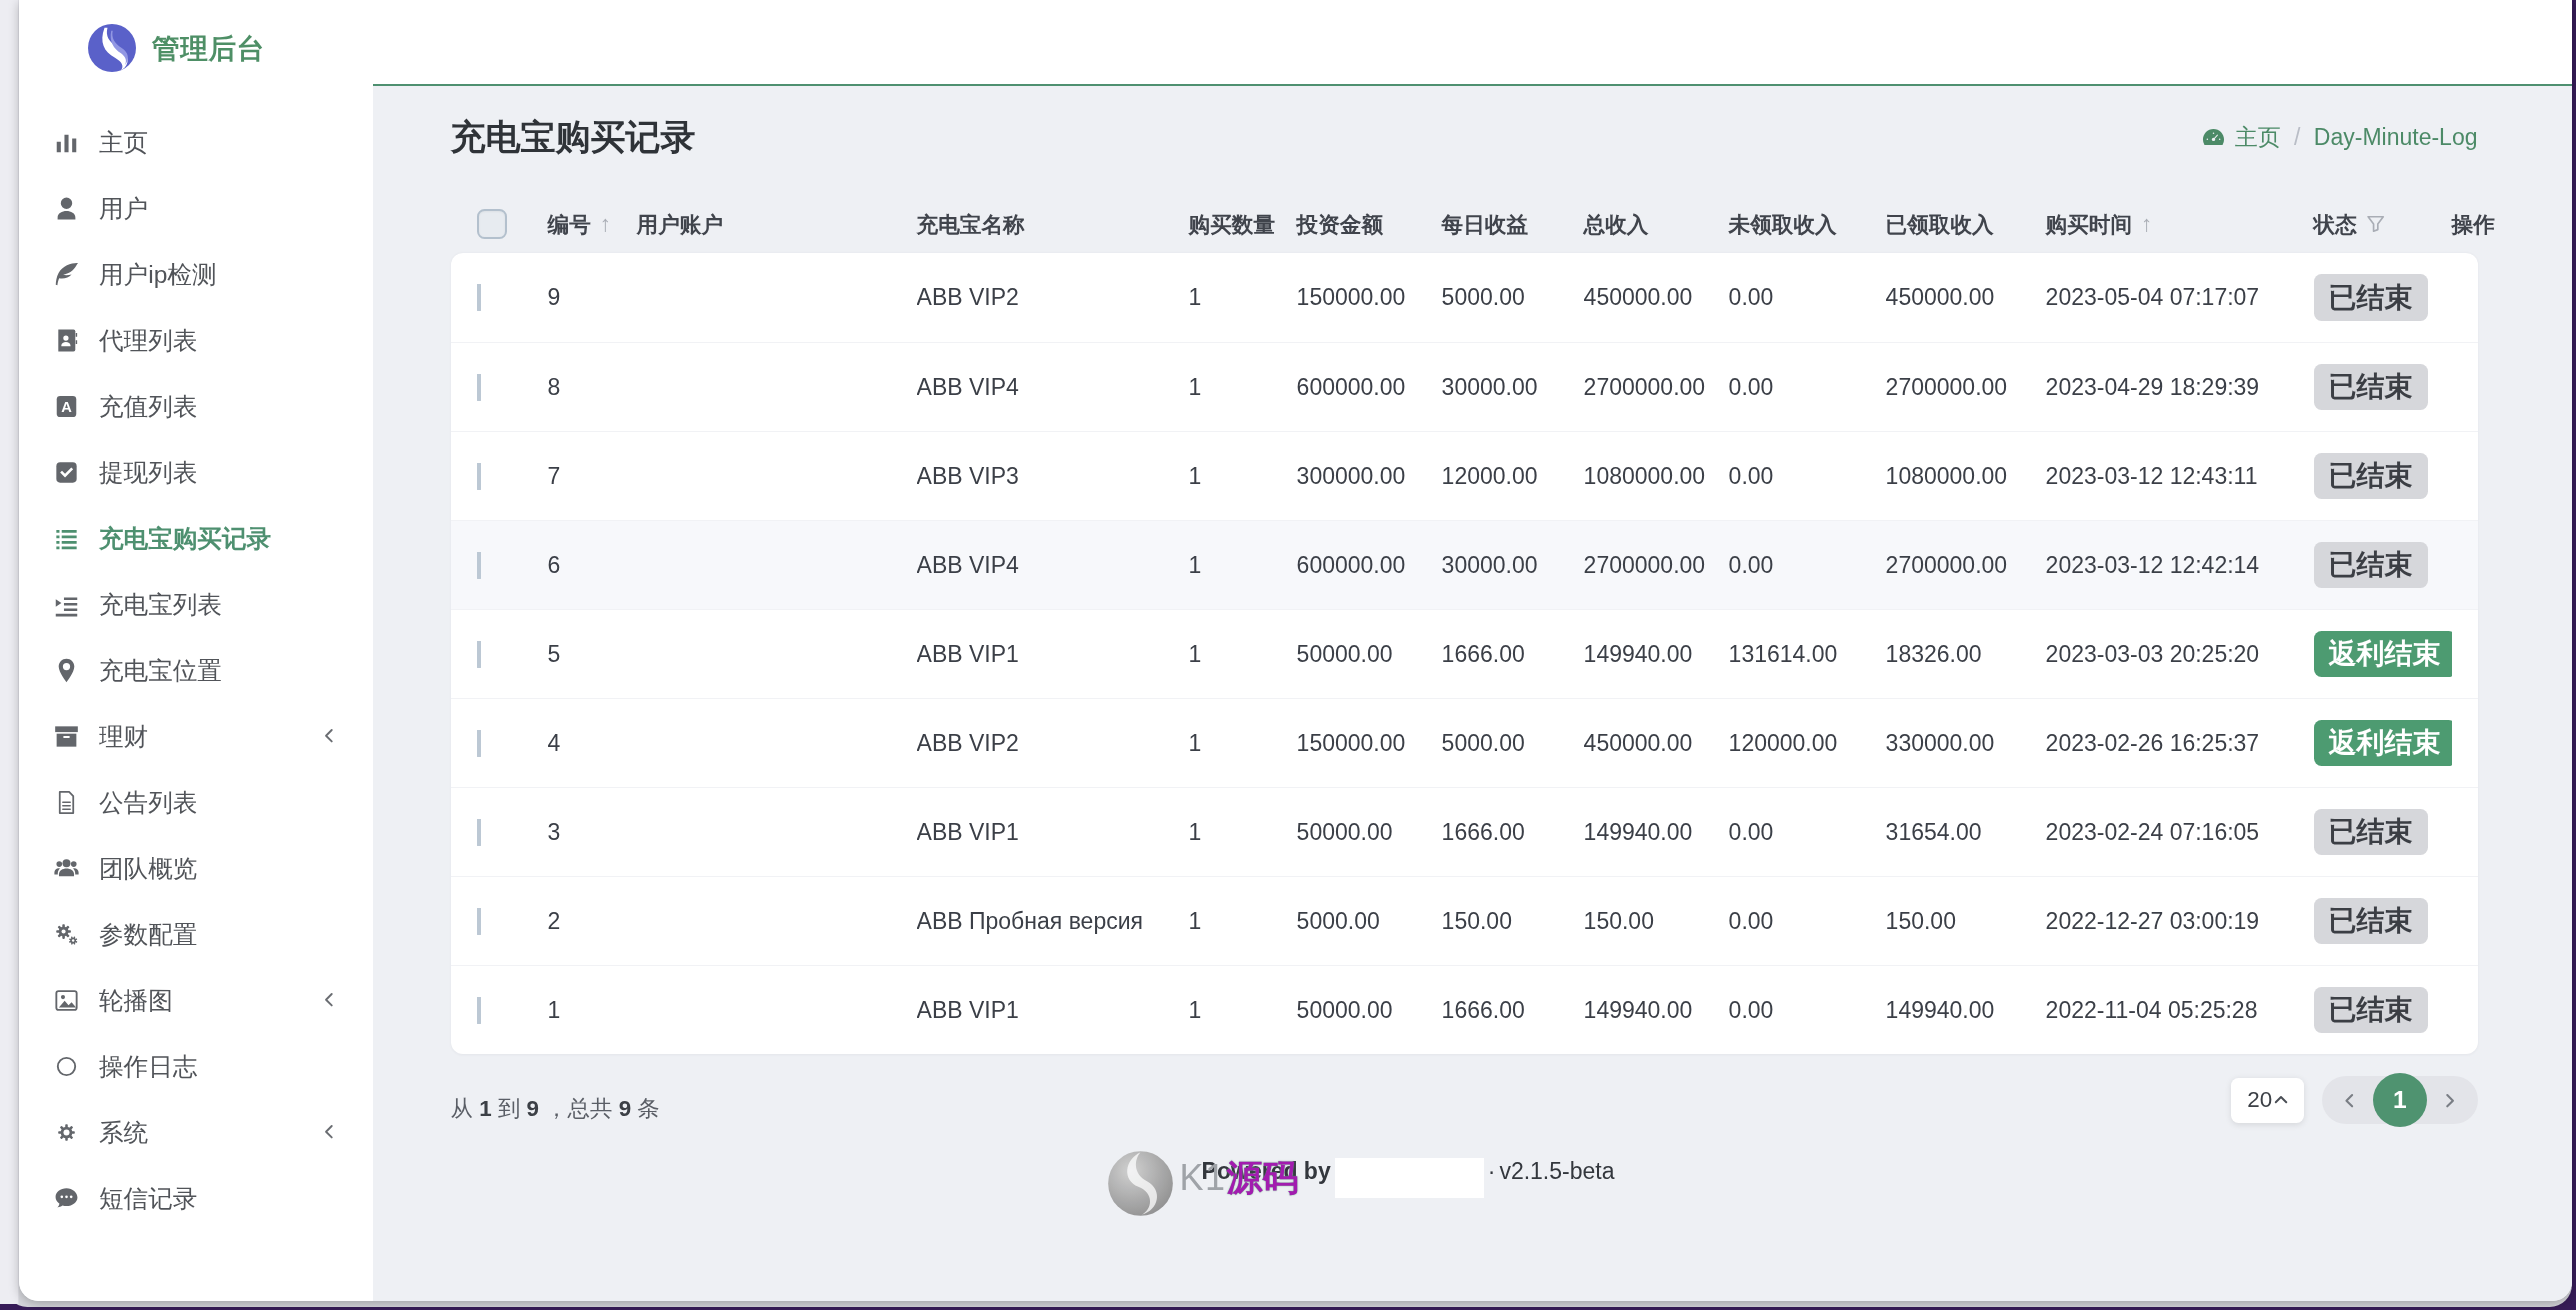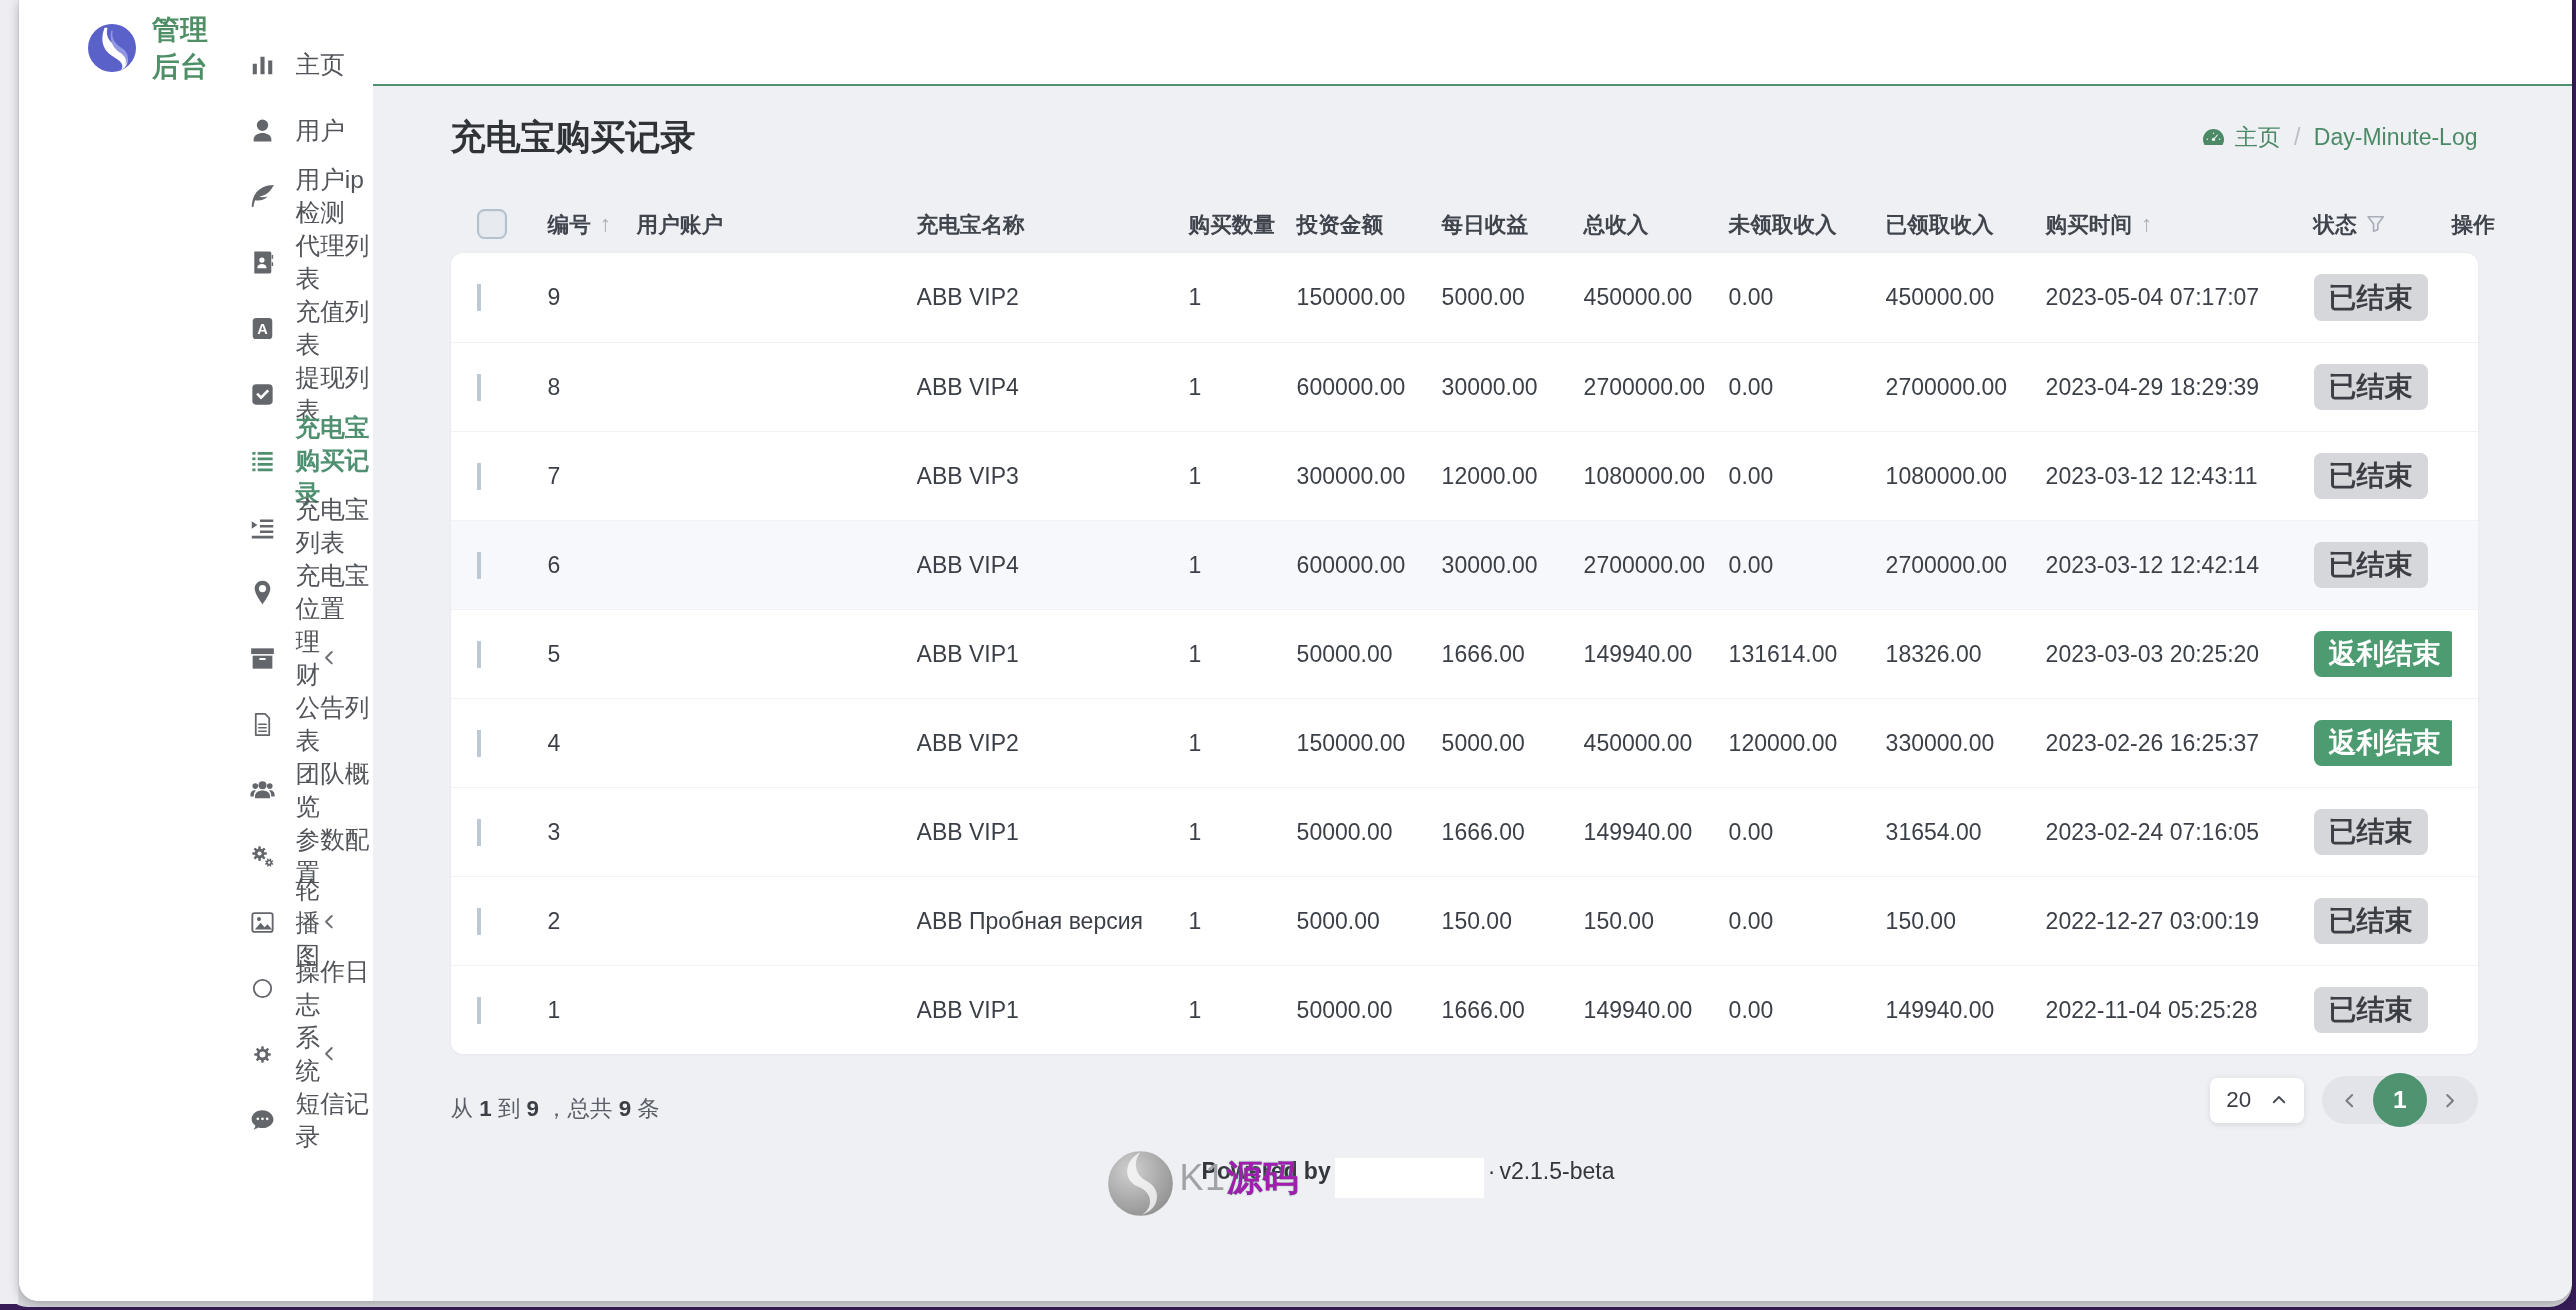--- a/index.html
+++ b/index.html
@@ -6,21 +6,21 @@
     font-family:"Liberation Sans","DejaVu Sans",sans-serif;background:#371c58;}
   *{box-sizing:border-box}
 
   .canvas{position:absolute;left:4.5px;right:4.5px;top:0;bottom:3px;background:#d7d8dd;
     border-radius:0 0 22.4px 22.4px;}
   .gutter{position:absolute;left:0;top:0;width:18.6px;bottom:6px;background:#ededf2;border-right:0.7px solid #dfdfe6}
   .shell{position:absolute;left:18.6px;right:4.5px;top:0;bottom:9px;border-radius:0 0 19.4px 19.4px;
     overflow:hidden;display:flex;background:#eef0f4;box-shadow:0 3px 10.4px rgba(0,0,0,.25)}
 
   
-  .sidebar{width:354px;background:#fff;flex:0 0 354px;display:flex;}
+  .sidebar{width:354px;background:#fff;flex:0 0 354px;display:flex;flex-direction:column;}
   .brand{height:78px;display:flex;align-items:center;padding:18.6px 0 0 69px;}
   .brand-logo{width:48px;height:48px;flex:0 0 48px}
   .brand-logo svg{width:48px;height:48px;display:block}
   .brand-title{margin-left:16.4px;font-size:27.6px;font-weight:700;color:#4e8f66;letter-spacing:0.7px}
   .menu{padding-top:31px;flex:1}
   .menu-item{height:66px;display:flex;align-items:center;cursor:pointer;color:#515459}
   .mi-icon{width:27px;height:27px;margin-left:34px;flex:0 0 27px;color:#63666b;display:flex;align-items:center;justify-content:center}
   .mi-icon svg{width:25px;height:25px;display:block}
   .mi-label{margin-left:19.4px;font-size:24.6px;font-weight:500;color:#515459}
   .menu-item.active .mi-label,.menu-item.active .mi-icon{color:#4e9070;font-weight:700}
@@ -68,21 +68,21 @@
   .td{font-size:23px;color:#3b3f47;white-space:nowrap;overflow:hidden;text-overflow:ellipsis;padding-right:12px}
   .badge{display:inline-block;padding:6.7px 15px;border-radius:7.5px;font-size:28px;font-weight:600;line-height:1.2}
   .badge.gray{background:#d6d7db;color:#3b3e44}
   .badge.green{background:#4d9b71;color:#fff}
 
   
   .table-foot{margin-top:22.4px;display:flex;align-items:flex-end;justify-content:space-between}
   .range-info{font-size:22.4px;color:#5a5e66}
   .range-info .num{font-weight:700;color:#3c4046}
   .pager{display:flex;align-items:center;gap:18px}
-  .per-page{width:94px;height:45px;background:#fff;border-radius:7.5px;box-shadow:0 1.5px 6px rgba(0,0,0,.10);
+  .per-page{width:73px;height:45px;background:#fff;border-radius:7.5px;box-shadow:0 1.5px 6px rgba(0,0,0,.10);
     display:flex;align-items:center;justify-content:space-between;padding:0 16.4px;font-size:22.4px;color:#3c4046;cursor:pointer}
   .per-page .chev{width:18px;height:18px;color:#4a4e55}
   .per-page .chev svg{width:18px;height:18px;display:block}
   .page-pill{height:48px;min-width:149px;background:#e3e4e9;border-radius:25px;display:flex;align-items:center;
     justify-content:space-between;padding:0 18px;gap:13.4px}
   .pill-arrow{width:19.4px;height:19.4px;color:#7a7e85;cursor:pointer}
   .pill-arrow svg{width:19.4px;height:19.4px;display:block}
   .page-current{width:54px;height:54px;border-radius:50%;background:#4f9370;color:#fff;font-size:24.6px;font-weight:700;
     display:flex;align-items:center;justify-content:center;margin:-3px 0;cursor:pointer}
 

